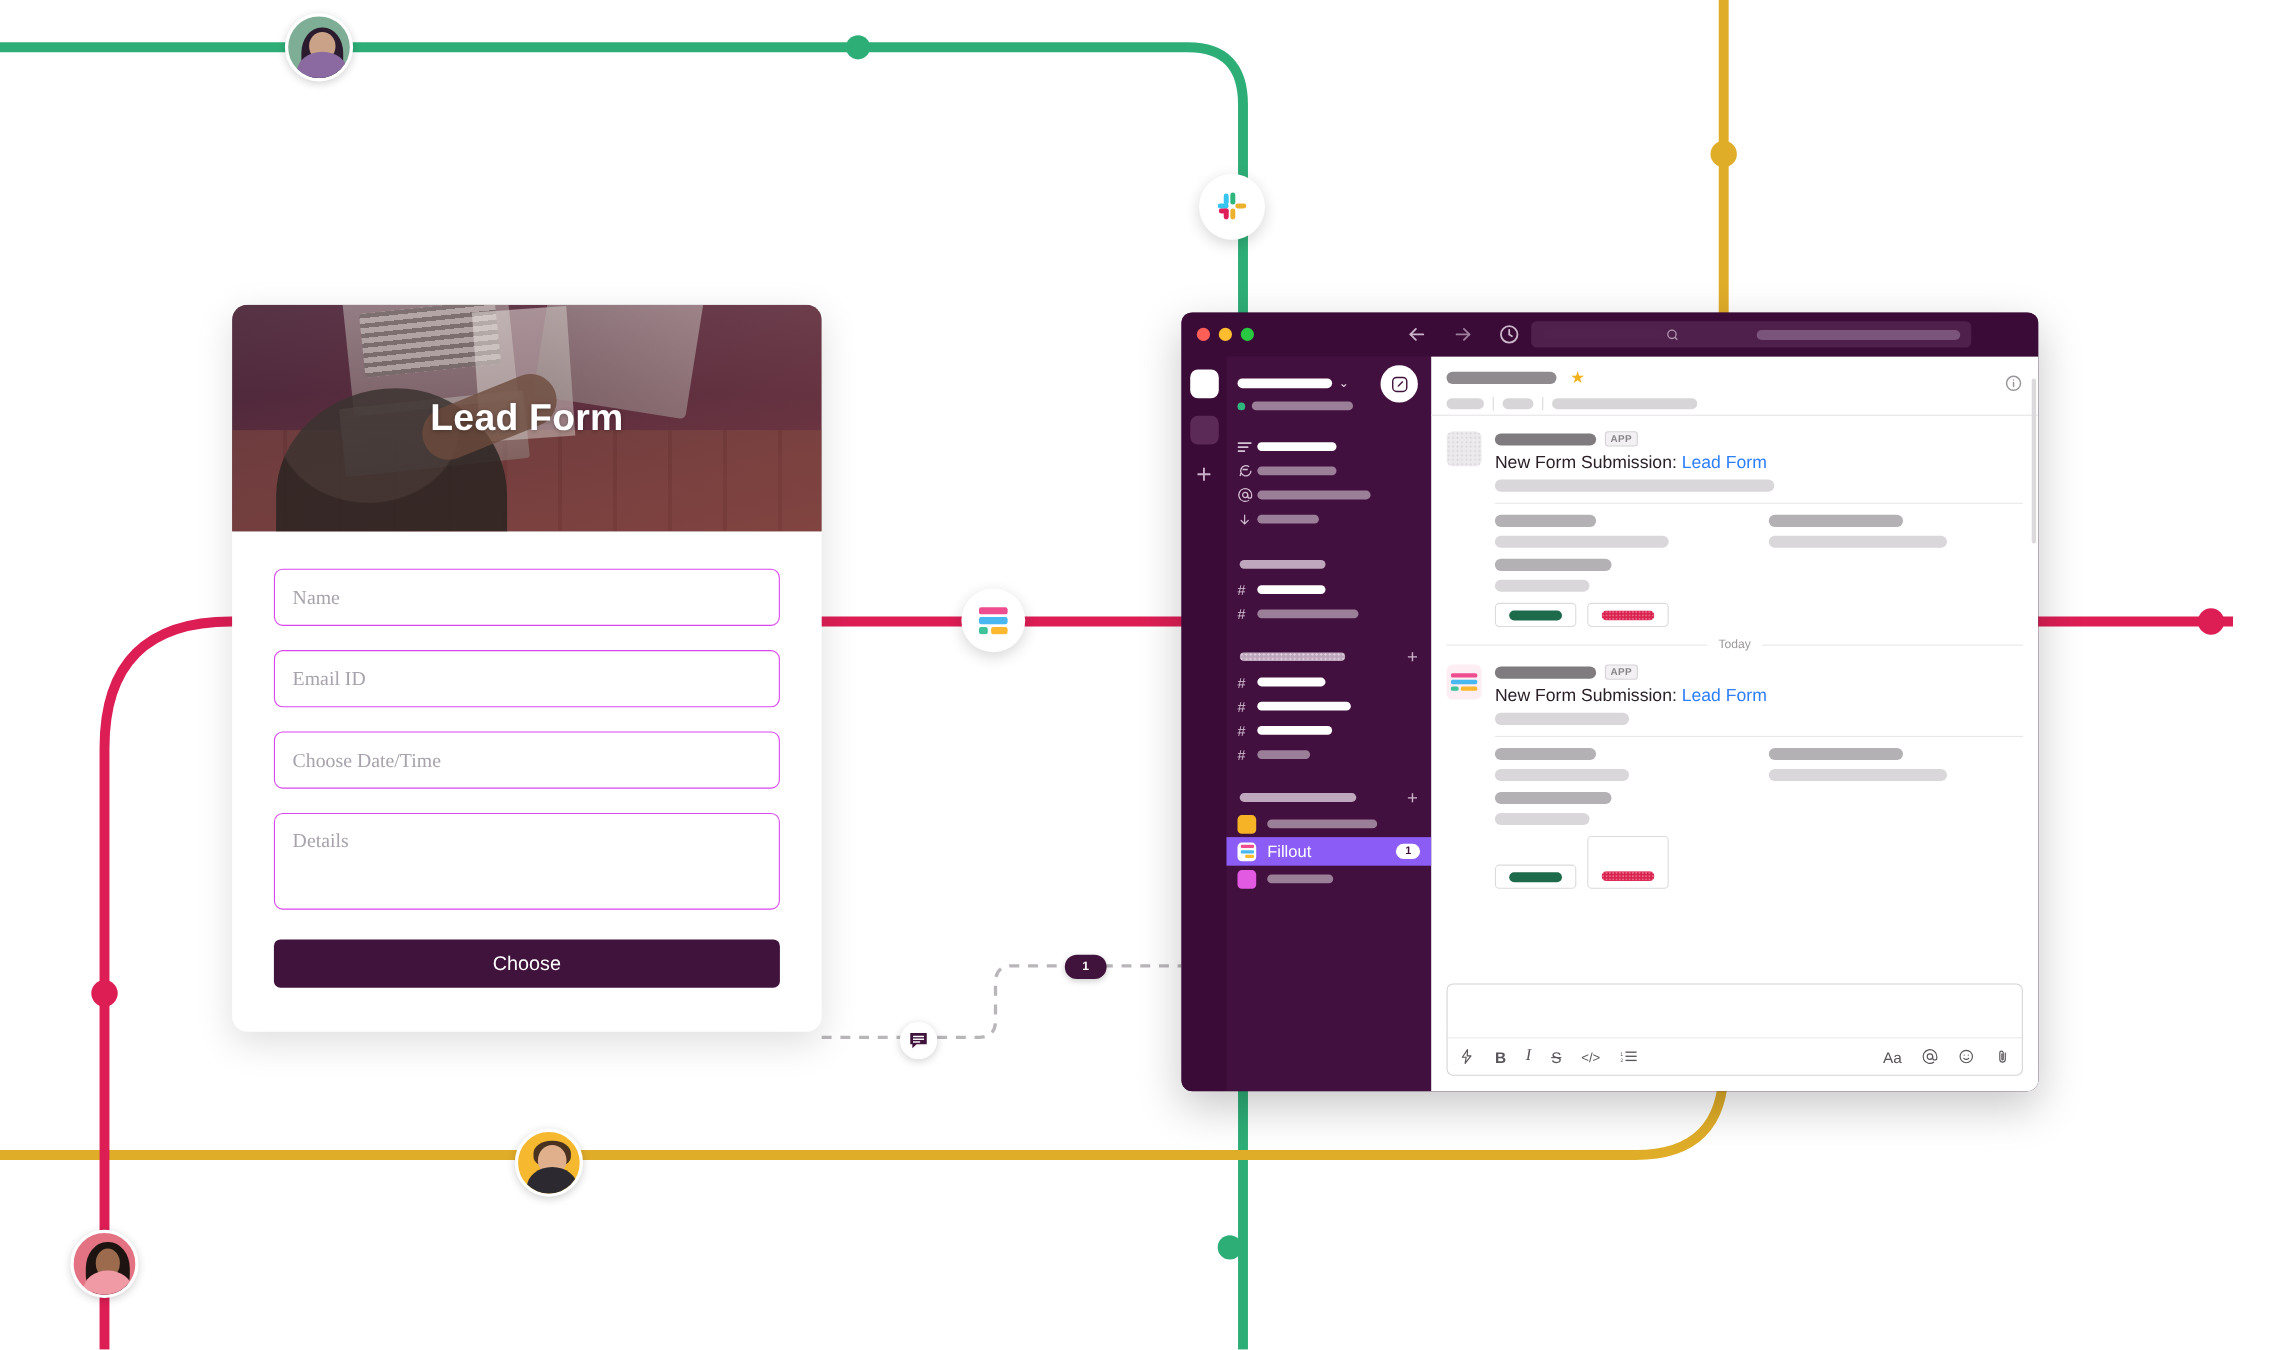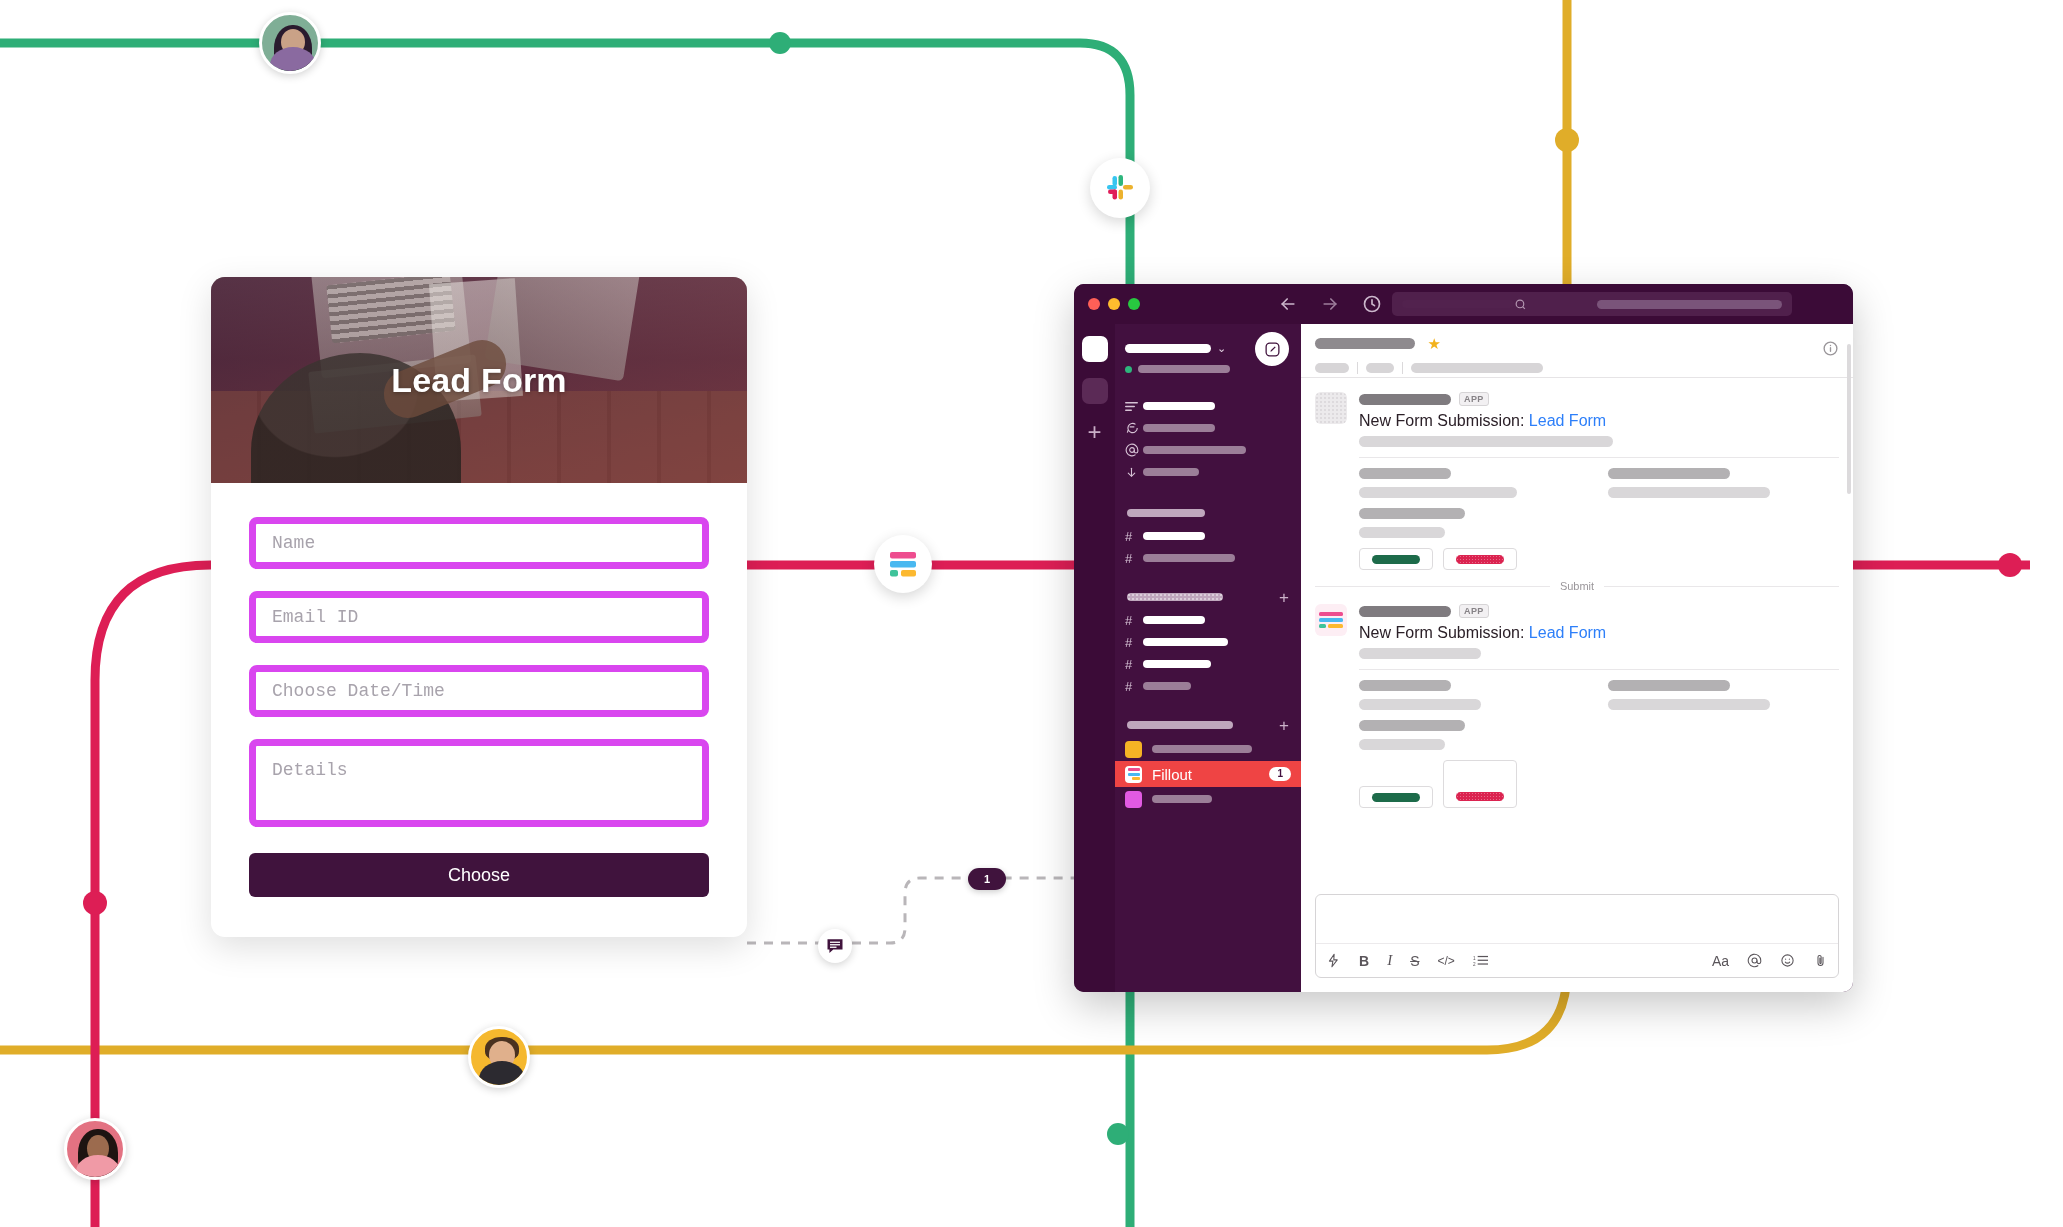--- a/index.html
+++ b/index.html
@@ -67,22 +67,22 @@
     background: radial-gradient(ellipse at 40% 25%, #3b3330 0 46%, #2a2421 47% 100%);
     border-radius: 52% 48% 0 0 / 70% 70% 0 0; opacity:.85; }
   #hero-arm { left: 170px; top: 78px; width: 128px; height: 48px;
     background: #6d4b3c; border-radius: 24px; transform: rotate(-22deg); opacity:.8;}
   #form-title {
     position: relative; z-index: 3; color: #fff; font-size: 34px; font-weight: 700;
     letter-spacing: .2px; text-shadow: 0 1px 4px rgba(0,0,0,.3);
   }
   #form-body { padding: 34px 38px 40px 38px; }
   .fld {
-    width: 100%; height: 52px; border: 7px solid #d946ef; border-radius: 8px;
-    background: #fff; color: #9b969f; font-size: 18px; font-family: Liberation Mono, monospace;
+    width: 100%; height: 52px; border: 1px solid #d946ef; border-radius: 8px;
+    background: #fff; color: #9b969f; font-size: 18px; font-family: Liberation Serif, serif;
     padding: 0 16px; margin-bottom: 22px; outline: none;
   }
   .fld::placeholder { color: #a8a3ac; }
   #fld-details { height: 88px; padding-top: 14px; resize: none; line-height: 1.2; }
   #submit-btn {
     width: 100%; height: 44px; border: 0; border-radius: 6px;
     background: #40133d; color: #fff; font-size: 18px; cursor: pointer;
     font-family: "Liberation Sans", sans-serif;
   }
 
@@ -140,21 +140,21 @@
   .sbar.mute { background: #9b7e98; }
   .sbar.light { background: #bfa7bd; }
   .sec-head { display:flex; align-items:center; justify-content: space-between; padding: 0 12px; height: 24px; }
   .sec-plus { color: #cbb2c9; font-size: 17px; line-height: 1; }
 
   .dmrow { display: flex; align-items: center; padding: 0 10px; height: 24px; }
   .dmsq { width: 17px; height: 17px; border-radius: 4px; flex: none; margin-right: 10px; }
   #dm-orange { background: #f5b325; }
   #dm-pink { background: #e25ae2; }
   #fillout-row {
-    display:flex; align-items:center; height: 26px; background: #ef4444; padding: 0 10px;
+    display:flex; align-items:center; height: 26px; background: #8b5cf6; padding: 0 10px;
   }
   #fillout-label { color: #fff; font-size: 15px; margin-left: 10px; flex: 1; }
   #fillout-badge {
     background: #fff; color: #42103f; font-size: 10px; font-weight: 700;
     border-radius: 9px; padding: 2px 8px; line-height: 1;
   }
   .fillout-mini { width: 17px; height: 17px; border-radius: 4px; background: #fff;
     display:flex; flex-direction:column; justify-content:center; gap:1.5px; padding: 2.5px; flex:none;}
   .fm-bar { height: 3px; border-radius: 1px; }
 
@@ -542,21 +542,21 @@
                   </div>
                 <div class="sbtn">
                     <span class="pill pill-red"></span>
                   </div>
               </div>
             </div>
           </div>
 
           <div class="daysep">
             <span class="ln"></span>
-            <span class="lbl">Submit</span>
+            <span class="lbl">Today</span>
             <span class="ln"></span>
           </div>
 
           <div class="msg">
             <div class="msg-av av-fillout">
               <span style="height:4px; border-radius:1.5px; background:#ee4d8f;"></span>
               <span style="height:4px; border-radius:1.5px; background:#49b8f0;"></span>
               <span style="display:flex; gap:2px; height:4px;">
                 <span style="width:30%; border-radius:1.5px; background:#3fc39a;"></span>
                 <span style="flex:1; border-radius:1.5px; background:#fcb930;"></span>

